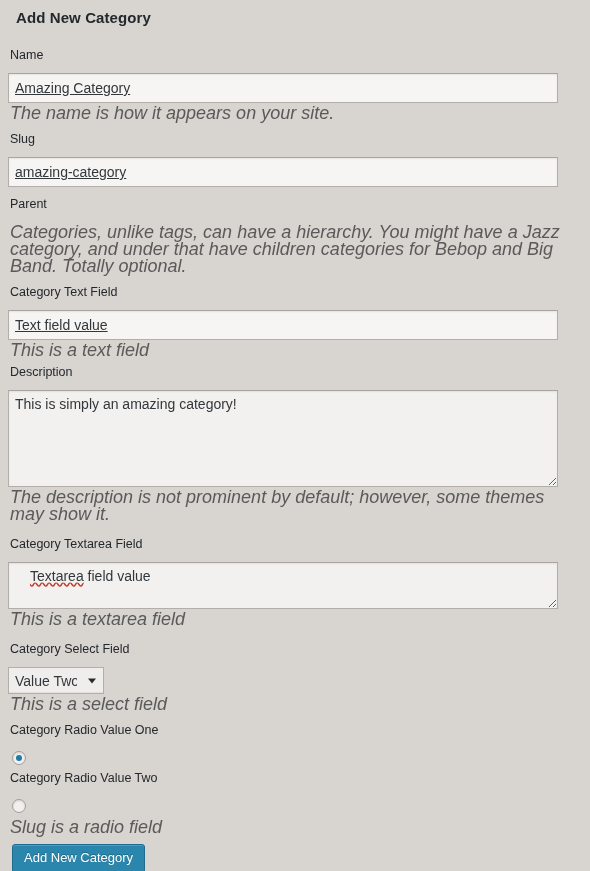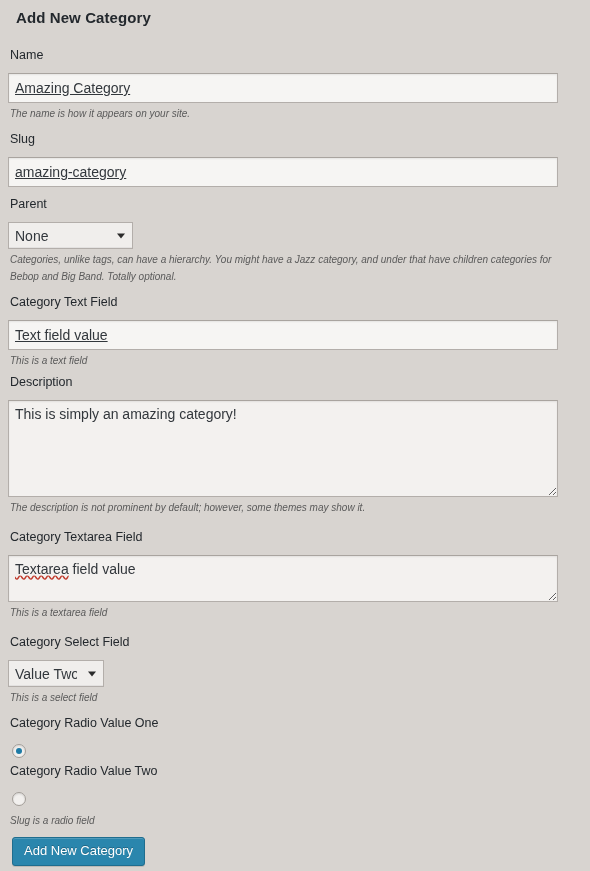--- a/index.html
+++ b/index.html
@@ -97,37 +97,37 @@
     resize: both;
     overflow: hidden;
     outline: none;
   }
 
   .textarea-fake {
     position: relative;
   }
   .spell-wrap {
     position: absolute;
-    left: 7px;
+    left: 22px;
     top: 5px;
     font-size: 14px;
     line-height: 18px;
     color: #32373c;
     pointer-events: none;
     white-space: pre;
   }
   .misspelled {
     text-decoration: underline wavy #c0392b;
     text-decoration-skip-ink: none;
   }
 
   .help-text {
     display: block;
     font-style: italic;
-    font-size: 10px;
+    font-size: 18px;
     line-height: 17px;
     color: #5a5a5a;
     padding: 2px 0 0 2px;
     margin: 0;
   }
 
   .select-wrap {
     display: inline-block;
     position: relative;
   }
@@ -232,26 +232,20 @@
 
   <div class="form-field">
     <label class="field-label">Slug</label>
     <input class="text-input" type="text" id="slug-input" value="amazing-category" style="">
   </div>
 
   <div class="gap-sm"></div>
 
   <div class="form-field">
     <label class="field-label">Parent</label>
-    <span class="select-wrap">
-      <select class="wp-select" id="parent-select">
-        <option>None</option>
-      </select>
-      <span class="select-arrow"></span>
-    </span>
     <p class="help-text">Categories, unlike tags, can have a hierarchy. You might have a Jazz category, and under that have children categories for Bebop and Big Band. Totally optional.</p>
   </div>
 
   <div class="gap-sm"></div>
 
   <div class="form-field">
     <label class="field-label">Category Text Field</label>
     <input class="text-input" type="text" id="category-text-input" value="Text field value" style="">
     <p class="help-text">This is a text field</p>
   </div>

